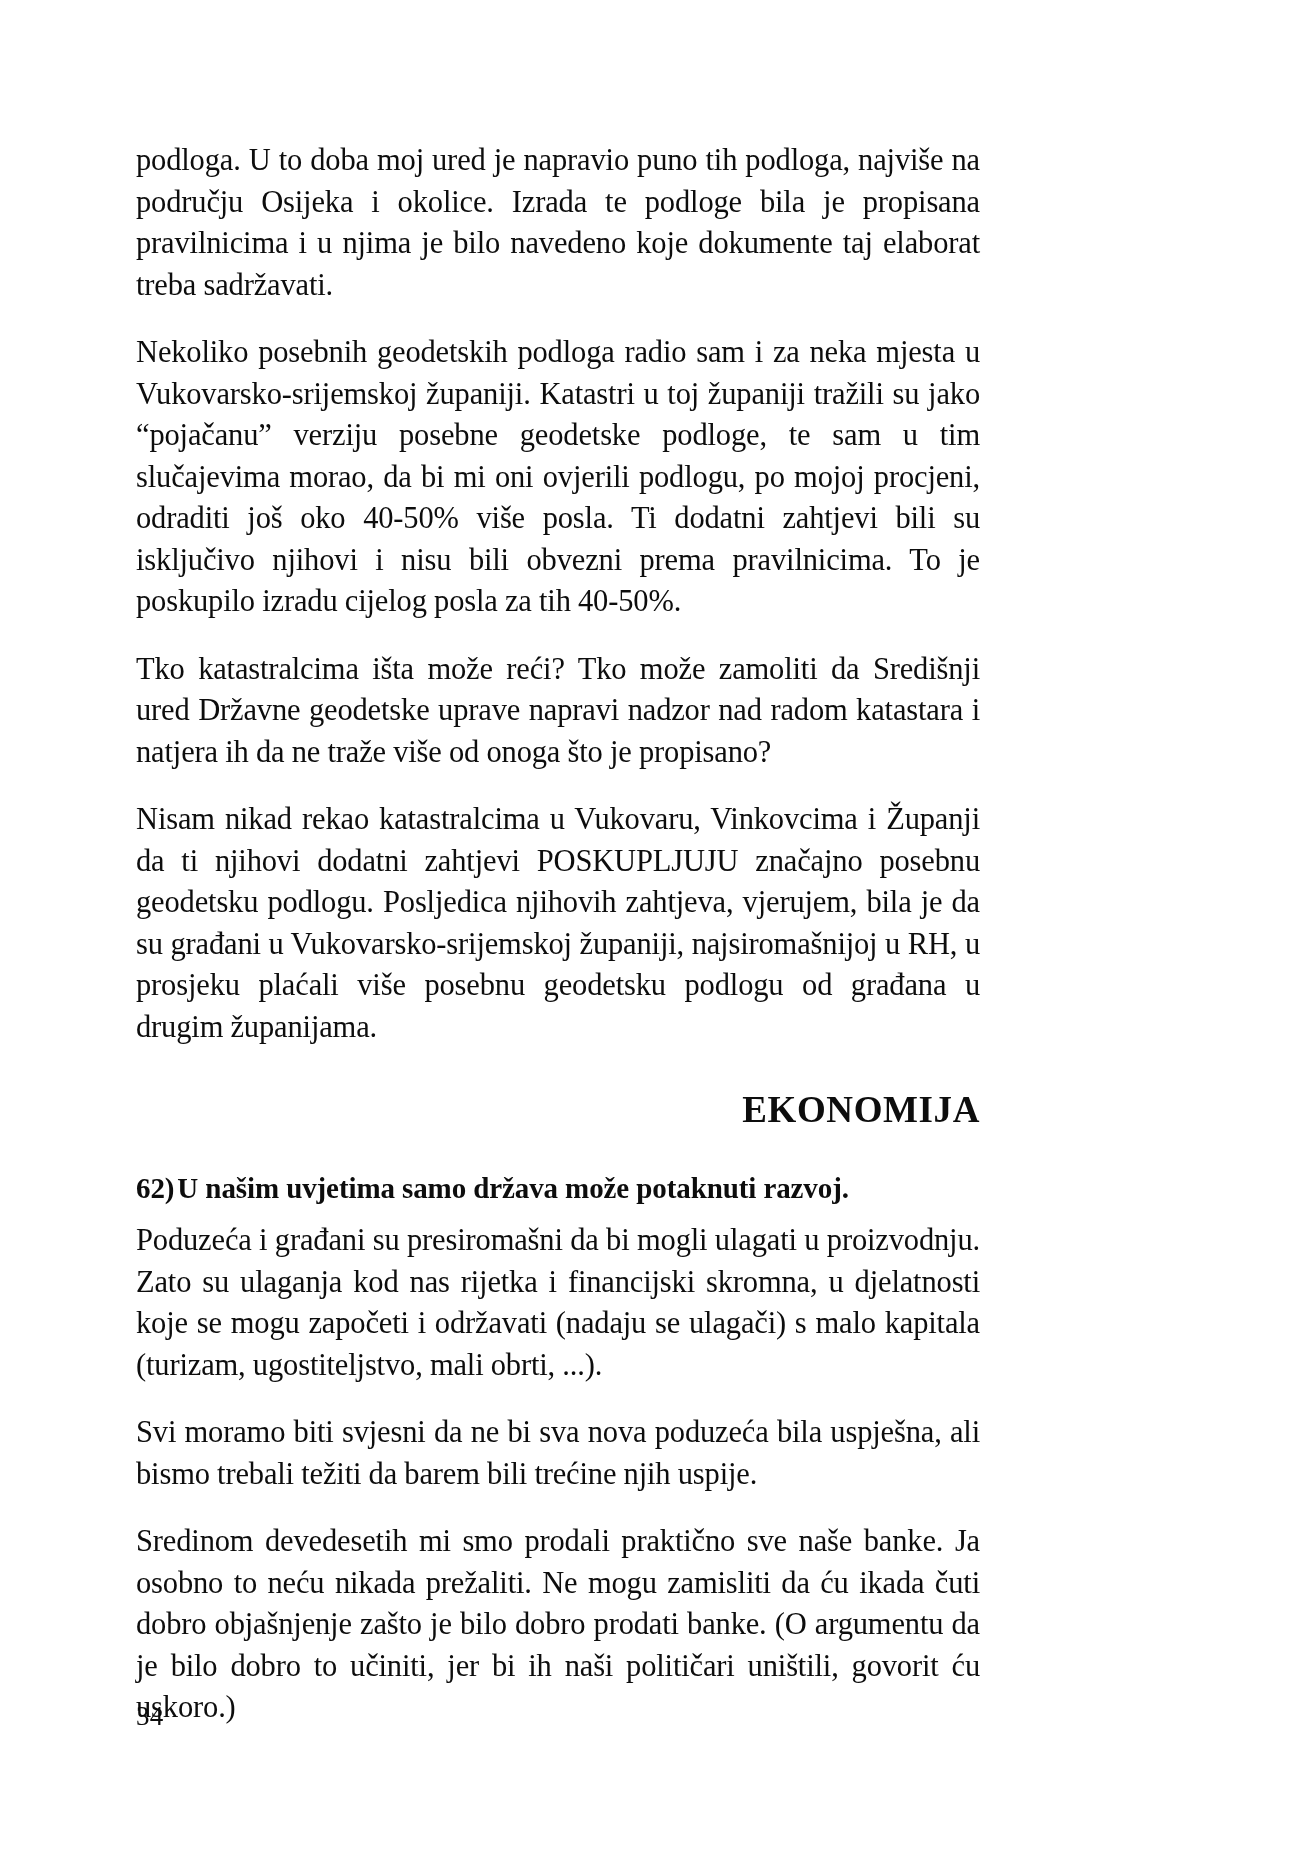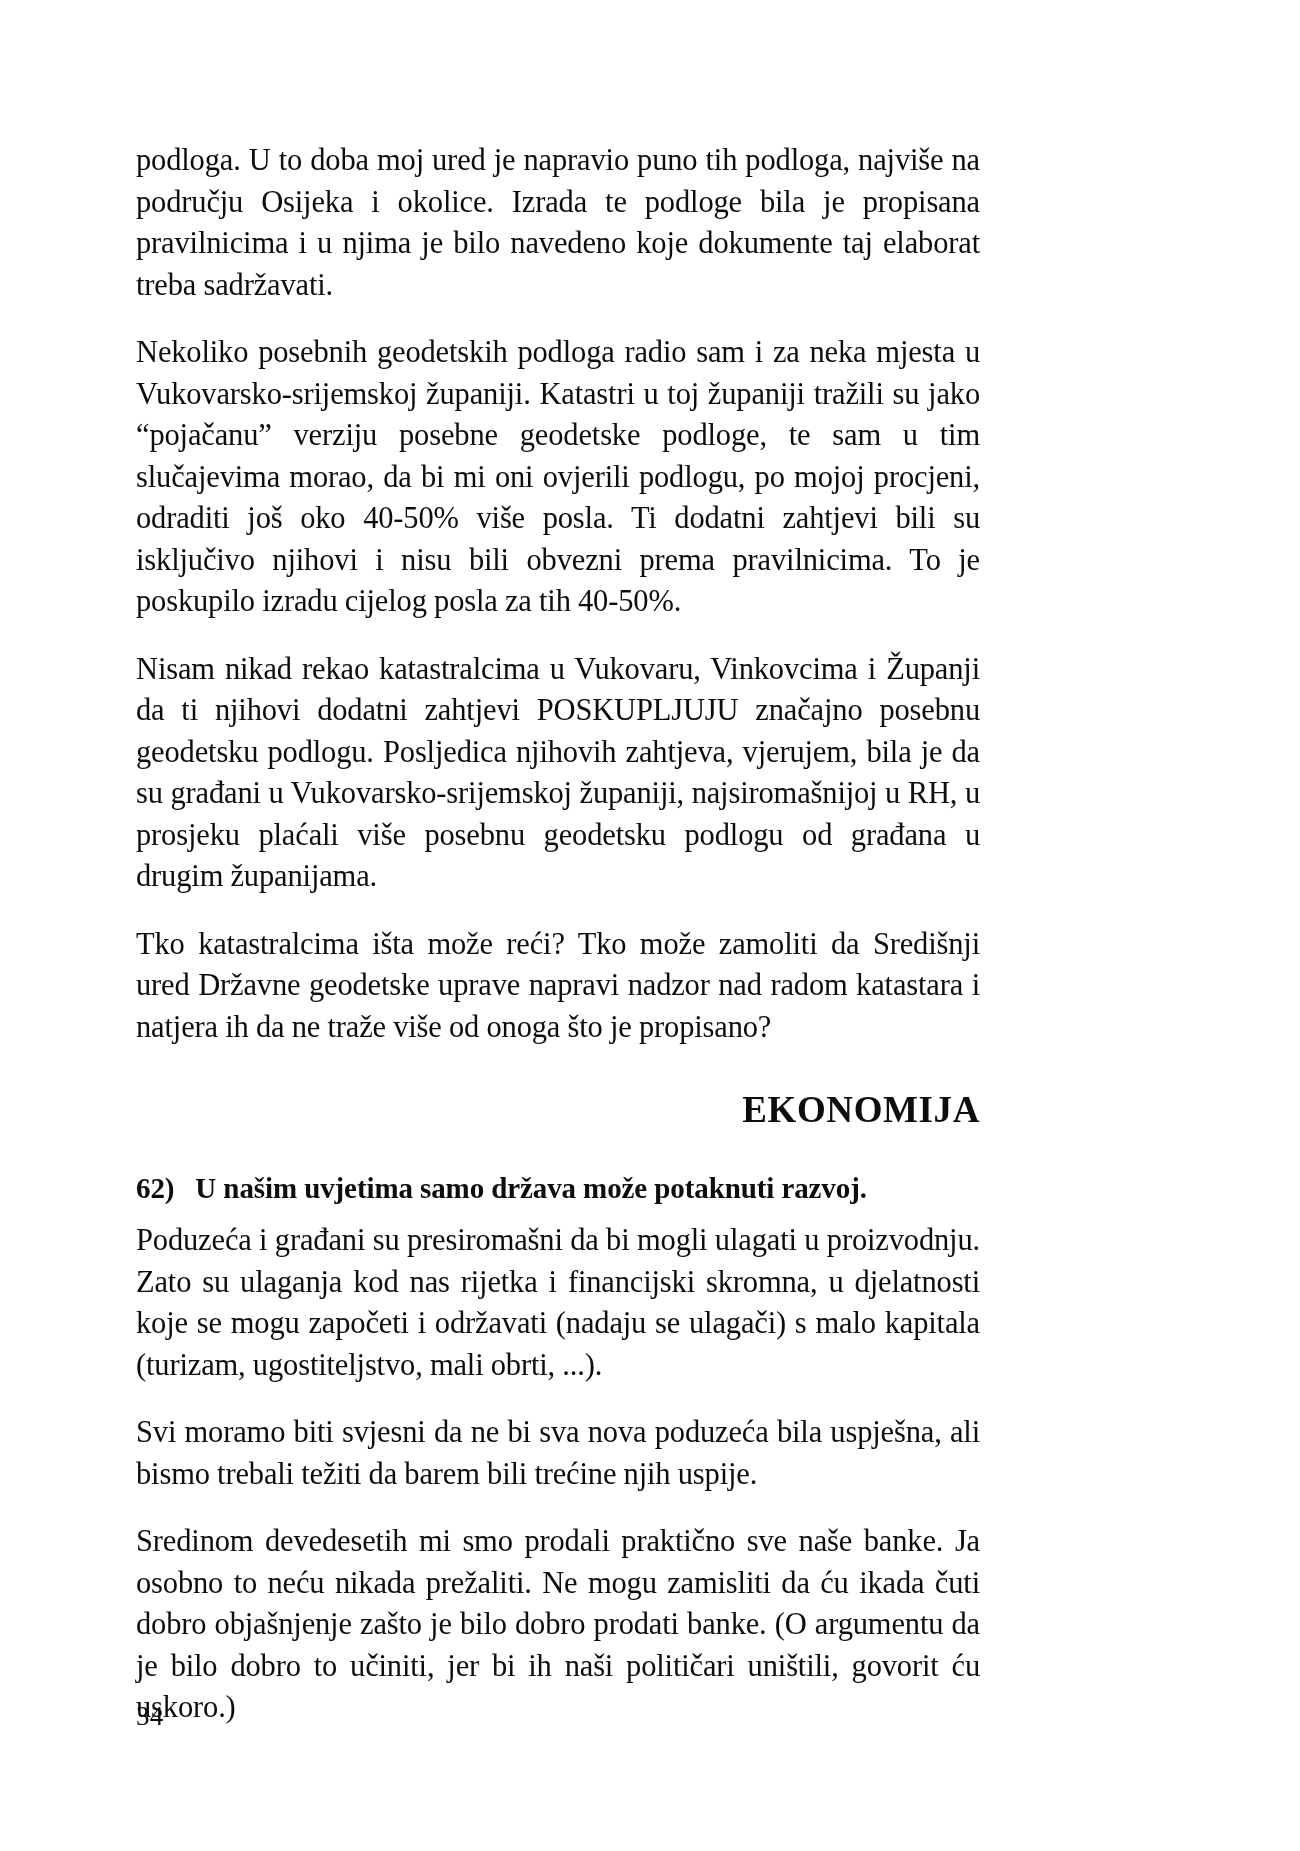--- a/index.html
+++ b/index.html
@@ -51,21 +51,21 @@
   }
   .qa-question {
     margin: 0 0 4px 0;
     font-size: 29px;
     line-height: 40px;
     font-weight: bold;
     text-align: left;
     letter-spacing: -0.1px;
   }
   .qa-question .qnum {
-    margin-right: 21px;
+    margin-right: 3px;
   }
   p.para.tight-top {
     margin-top: 12px;
   }
   .folio {
     position: absolute;
     left: 136px;
     top: 1700px;
     font-size: 27px;
     line-height: 32px;
@@ -74,22 +74,22 @@
 </style>
 </head>
 <body>
 
 <div class="page">
 
   <div class="content">
 
     <p class="para">podloga. U to doba moj ured je napravio puno tih podloga, najviše na području Osijeka i okolice. Izrada te podloge bila je propisana pravilnicima i u njima je bilo navedeno koje dokumente taj elaborat treba sadržavati.</p>
     <p class="para">Nekoliko posebnih geodetskih podloga radio sam i za neka mjesta u Vukovarsko-srijemskoj županiji. Katastri u toj županiji tražili su jako “pojačanu” verziju posebne geodetske podloge, te sam u tim slučajevima morao, da bi mi oni ovjerili podlogu, po mojoj procjeni, odraditi još oko 40-50% više posla. Ti dodatni zahtjevi bili su isključivo njihovi i nisu bili obvezni prema pravilnicima. To je poskupilo izradu cijelog posla za tih 40-50%.</p>
+    <p class="para">Tko katastralcima išta može reći? Tko može zamoliti da Središnji ured Državne geodetske uprave napravi nadzor nad radom katastara i natjera ih da ne traže više od onoga što je propisano?</p>
     <p class="para">Nisam nikad rekao katastralcima u Vukovaru, Vinkovcima i Županji da ti njihovi dodatni zahtjevi POSKUPLJUJU značajno posebnu geodetsku podlogu. Posljedica njihovih zahtjeva, vjerujem, bila je da su građani u Vukovarsko-srijemskoj županiji, najsiromašnijoj u RH, u prosjeku plaćali više posebnu geodetsku podlogu od građana u drugim županijama.</p>
-    <p class="para">Tko katastralcima išta može reći? Tko može zamoliti da Središnji ured Državne geodetske uprave napravi nadzor nad radom katastara i natjera ih da ne traže više od onoga što je propisano?</p>
 
     <h2 class="section-heading">EKONOMIJA</h2>
 
     <p class="qa-question">
       <span class="qnum">62)</span><span>U našim uvjetima samo država može potaknuti razvoj.</span>
     </p>
 
     <p class="para tight-top">Poduzeća i građani su presiromašni da bi mogli ulagati u proizvodnju. Zato su ulaganja kod nas rijetka i financijski skromna, u djelatnosti koje se mogu započeti i održavati (nadaju se ulagači) s malo kapitala (turizam, ugostiteljstvo, mali obrti, ...).</p>
     <p class="para">Svi moramo biti svjesni da ne bi sva nova poduzeća bila uspješna, ali bismo trebali težiti da barem bili trećine njih uspije.</p>
     <p class="para">Sredinom devedesetih mi smo prodali praktično sve naše banke. Ja osobno to neću nikada prežaliti. Ne mogu zamisliti da ću ikada čuti dobro objašnjenje zašto je bilo dobro prodati banke. (O argumentu da je bilo dobro to učiniti, jer bi ih naši političari uništili, govorit ću uskoro.)</p>

